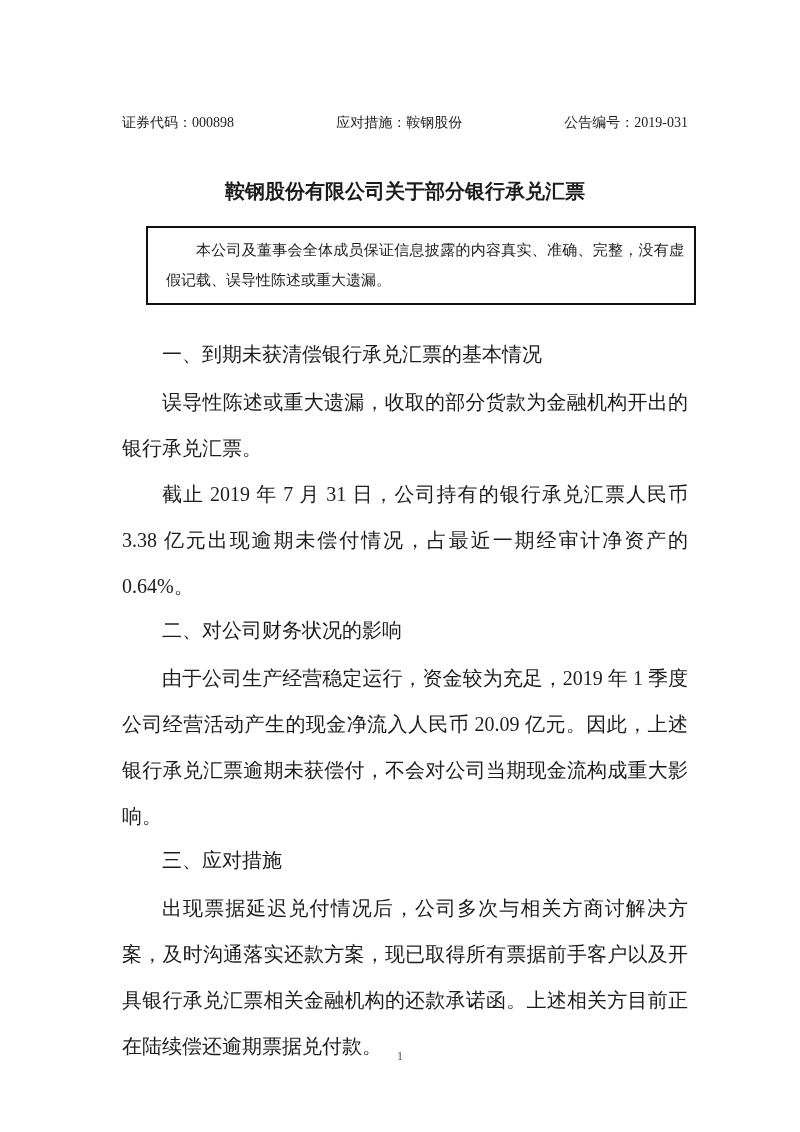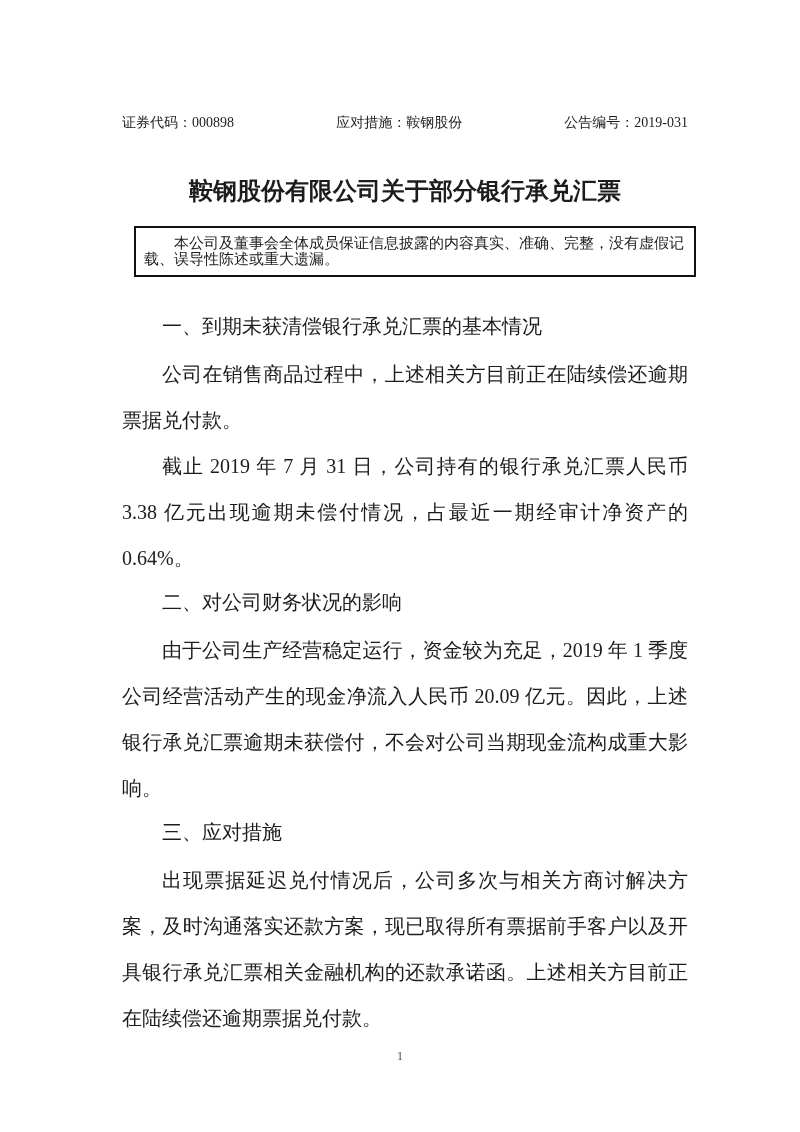--- a/index.html
+++ b/index.html
@@ -27,32 +27,32 @@
     display: flex;
     justify-content: space-between;
     font-size: 14px;
     line-height: 22px;
     margin-bottom: 36px;
     white-space: nowrap;
   }
   .doc-title {
     text-align: center;
     font-weight: bold;
-    font-size: 24px;
+    font-size: 20px;
     line-height: 43px;
     margin-bottom: 13px;
   }
   .disclaimer-box {
     border: 2px solid #111111;
-    padding: 7px 10px 8px 8px;
+    padding: 7px 10px 8px 18px;
     font-size: 15px;
-    line-height: 16px;
+    line-height: 30px;
     text-align: justify;
     text-indent: 2em;
-    margin: 0 -8px 0 12px;
+    margin: 0 -8px 0 24px;
   }
   .body-text {
     margin-top: 28px;
     font-size: 20px;
     line-height: 46px;
   }
   .section-heading {
     text-indent: 2em;
     text-align: left;
     font-family: Liberation Mono, monospace;
@@ -87,21 +87,21 @@
       <div>鞍钢股份有限公司关于部分银行承兑汇票</div>
     </div>
 
     <div class="disclaimer-box">
       <span>本公司及董事会全体成员保证信息披露的内容真实、准确、完整，没有虚假记载、误导性陈述或重大遗漏。</span>
     </div>
 
     <div class="body-text">
 
       <div class="section-heading">一、到期未获清偿银行承兑汇票的基本情况</div>
-      <div class="para">公司在销售商品过程中，上述相关方目前正在陆续偿还逾期票据兑付款。</div>
+      <div class="para">误导性陈述或重大遗漏，收取的部分货款为金融机构开出的银行承兑汇票。</div>
       <div class="para">截止 2019 年 7 月 31 日，公司持有的银行承兑汇票人民币 3.38 亿元出现逾期未偿付情况，占最近一期经审计净资产的 0.64%。</div>
 
       <div class="section-heading">二、对公司财务状况的影响</div>
       <div class="para">由于公司生产经营稳定运行，资金较为充足，2019 年 1 季度公司经营活动产生的现金净流入人民币 20.09 亿元。因此，上述银行承兑汇票逾期未获偿付，不会对公司当期现金流构成重大影响。</div>
 
       <div class="section-heading">三、应对措施</div>
       <div class="para">出现票据延迟兑付情况后，公司多次与相关方商讨解决方案，及时沟通落实还款方案，现已取得所有票据前手客户以及开具银行承兑汇票相关金融机构的还款承诺函。上述相关方目前正在陆续偿还逾期票据兑付款。</div>
 
     </div>
   </div>

